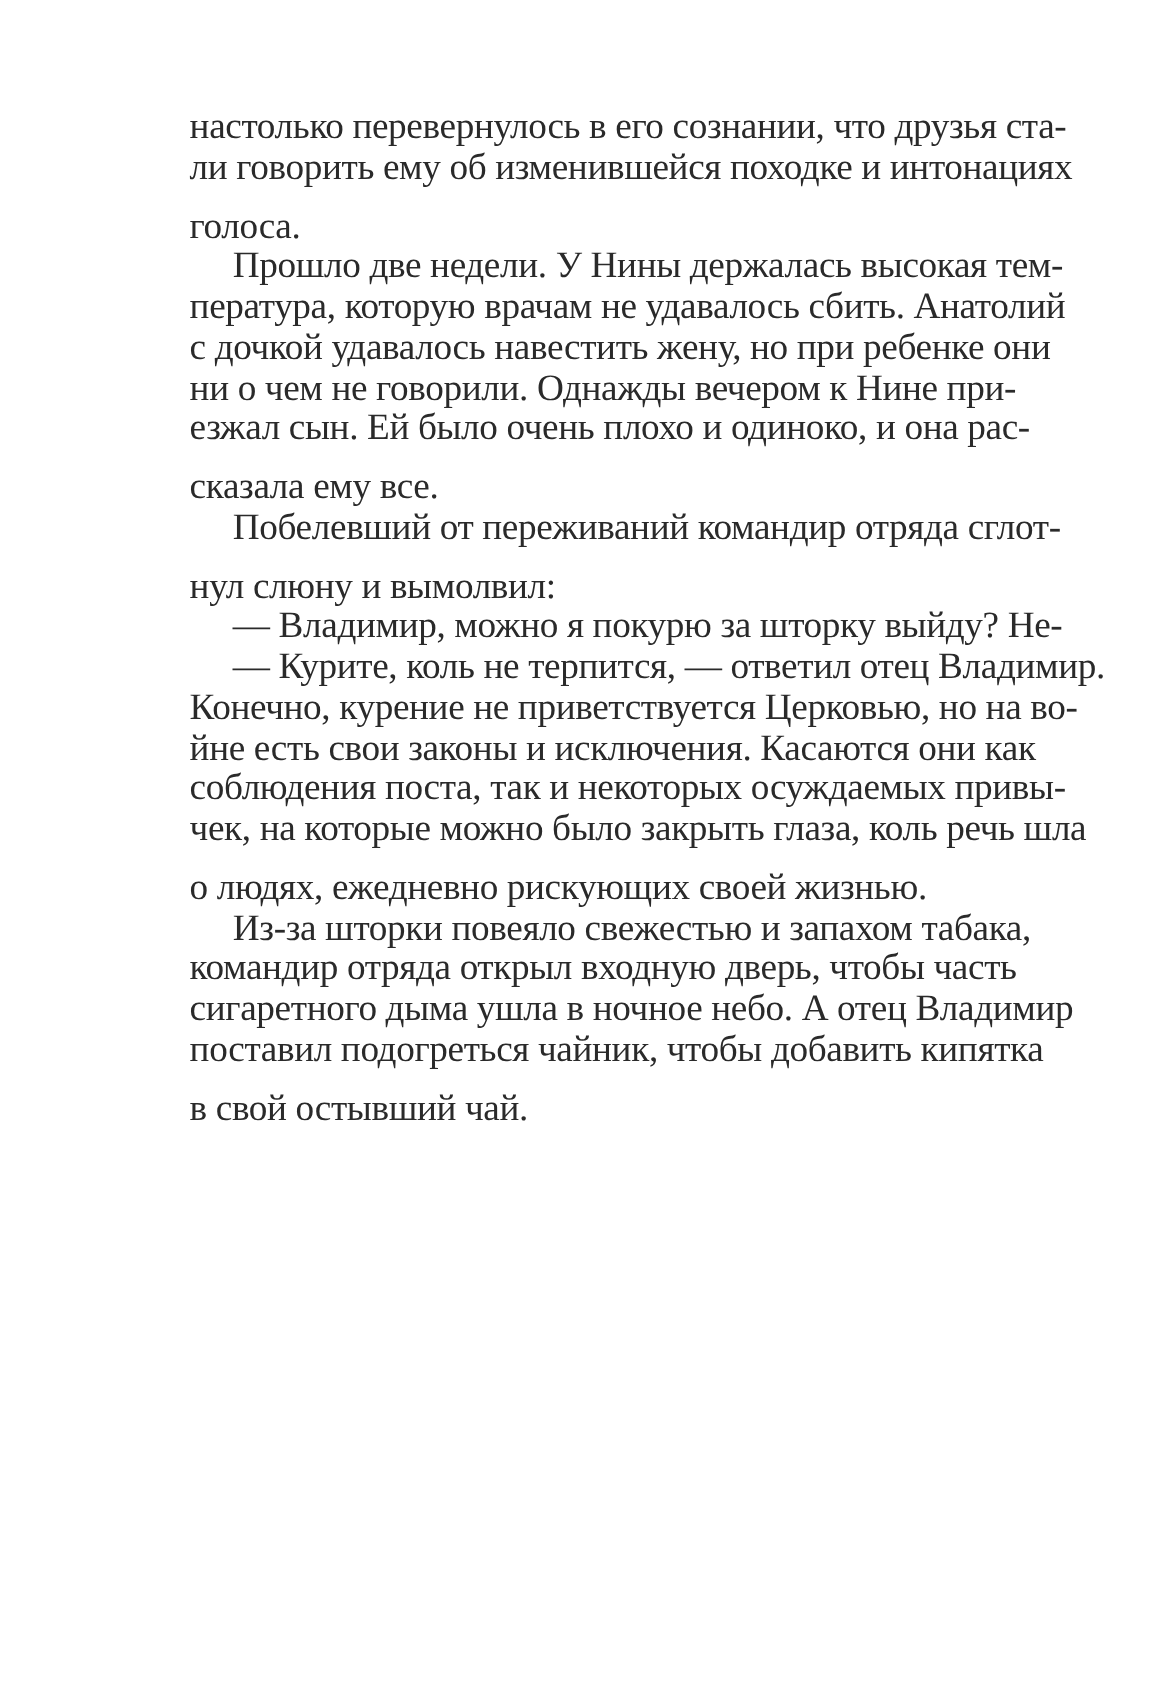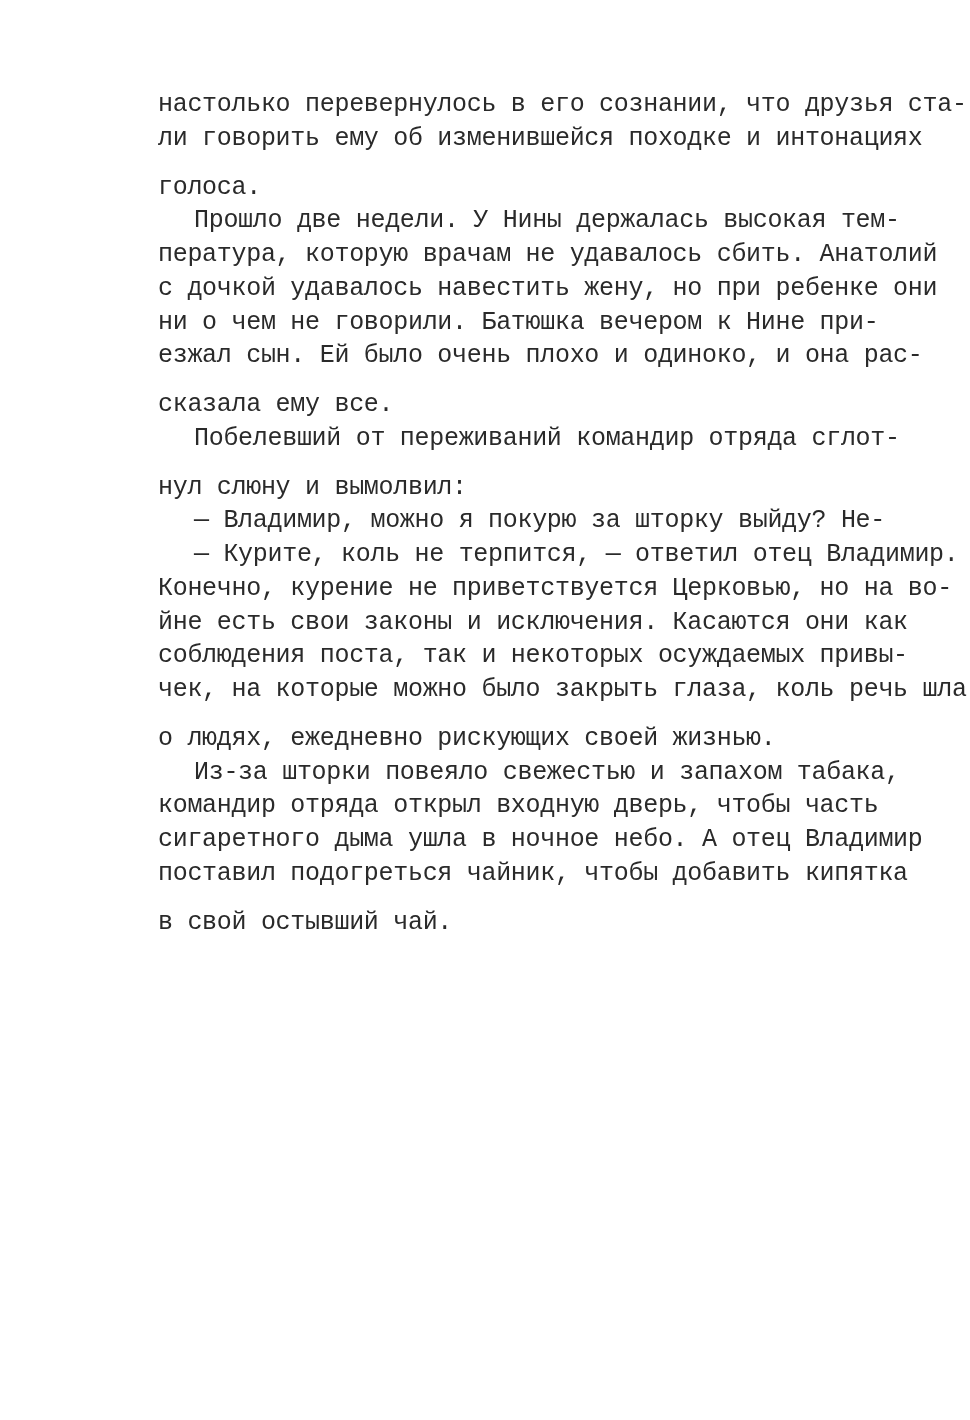--- a/index.html
+++ b/index.html
@@ -11,22 +11,22 @@
       width: 970px;
       height: 1420px;
       position: relative;
       overflow: hidden;
     }
     .page {
       position: absolute;
       left: 158px;
       top: 88px;
       width: 654px;
-      font-family: Liberation Mono, monospace;
-      font-size: 25px;
+      font-family: Liberation Serif, serif;
+      font-size: 31px;
       color: #2a2a2a;
     }
     .line {
       display: block;
       height: 33.75px;
       line-height: 33.75px;
       white-space: nowrap;
       text-align: justify;
       text-align-last: justify;
       letter-spacing: -0.3px;
@@ -50,21 +50,21 @@
   <div class="para">
     <span class="line">настолько перевернулось в его сознании, что друзья ста-</span>
     <span class="line">ли говорить ему об изменившейся походке и интонациях</span>
     <span class="line last">голоса.</span>
   </div>
 
   <div class="para">
     <span class="line indent">Прошло две недели. У Нины держалась высокая тем-</span>
     <span class="line">пература, которую врачам не удавалось сбить. Анатолий</span>
     <span class="line">с дочкой удавалось навестить жену, но при ребенке они</span>
-    <span class="line">ни о чем не говорили. Батюшка вечером к Нине при-</span>
+    <span class="line">ни о чем не говорили. Однажды вечером к Нине при-</span>
     <span class="line">езжал сын. Ей было очень плохо и одиноко, и она рас-</span>
     <span class="line last">сказала ему все.</span>
   </div>
 
   <div class="para">
     <span class="line indent">Побелевший от переживаний командир отряда сглот-</span>
     <span class="line last">нул слюну и вымолвил:</span>
   </div>
 
   <div class="para">

